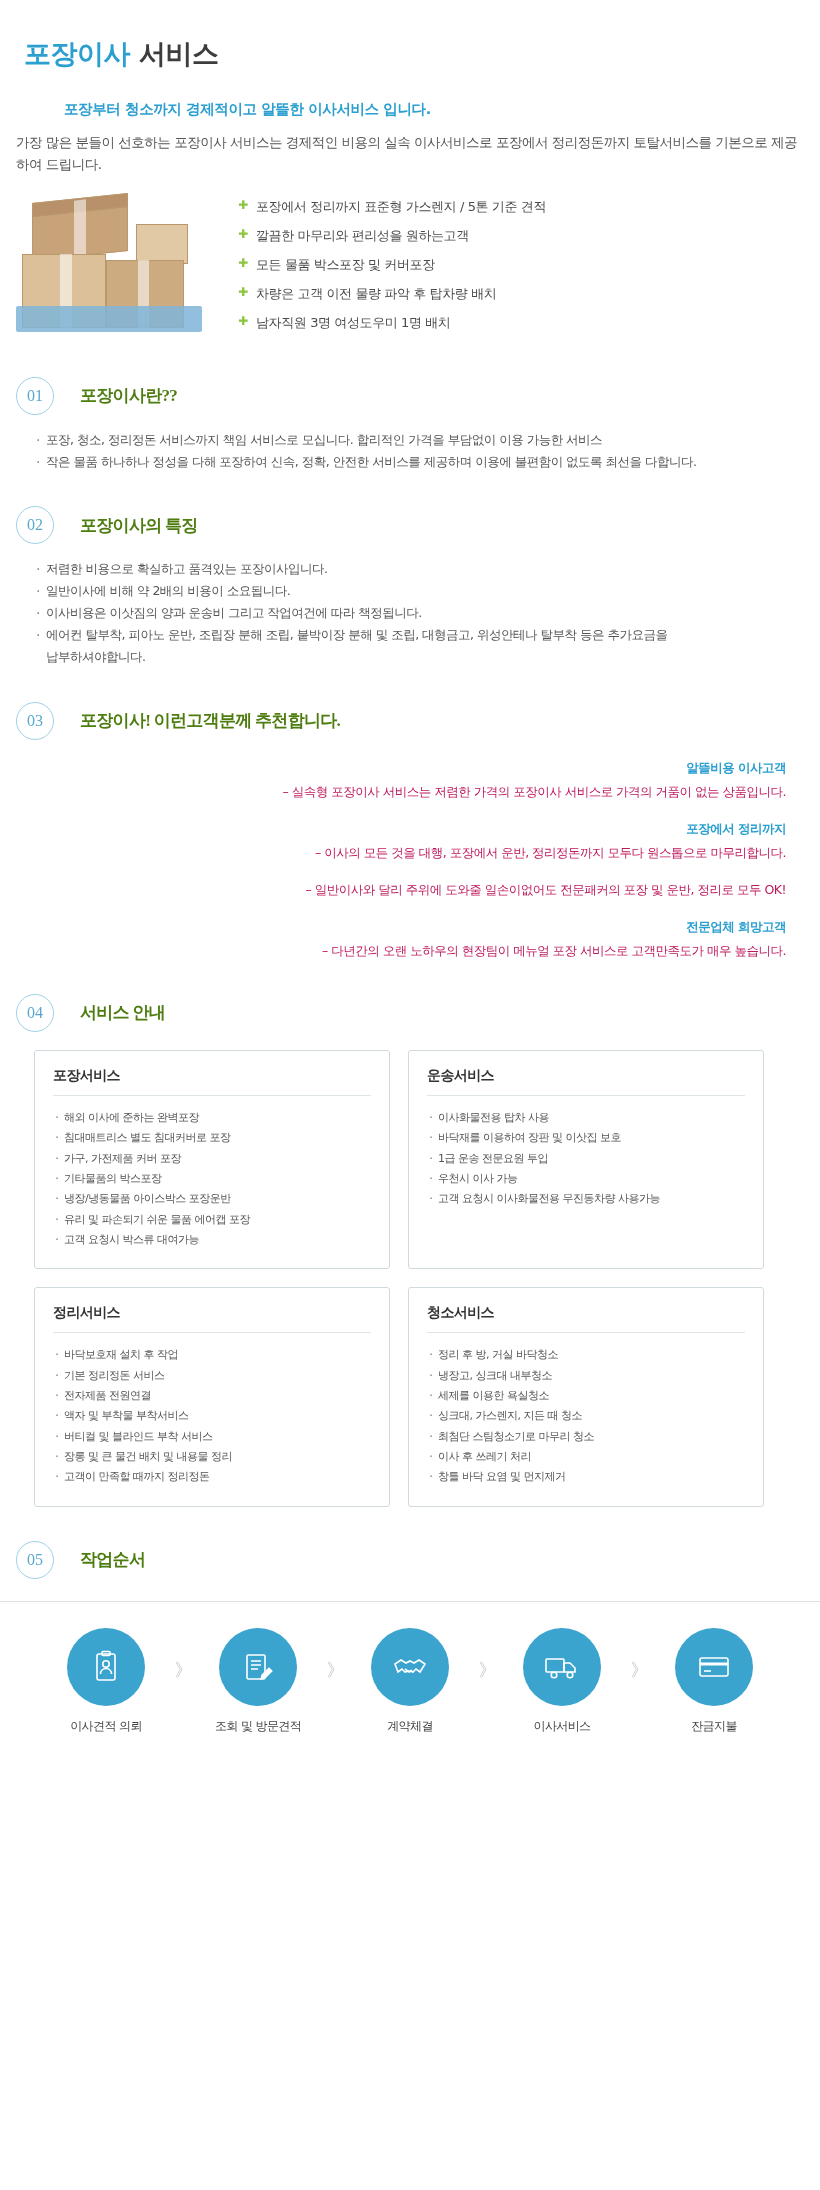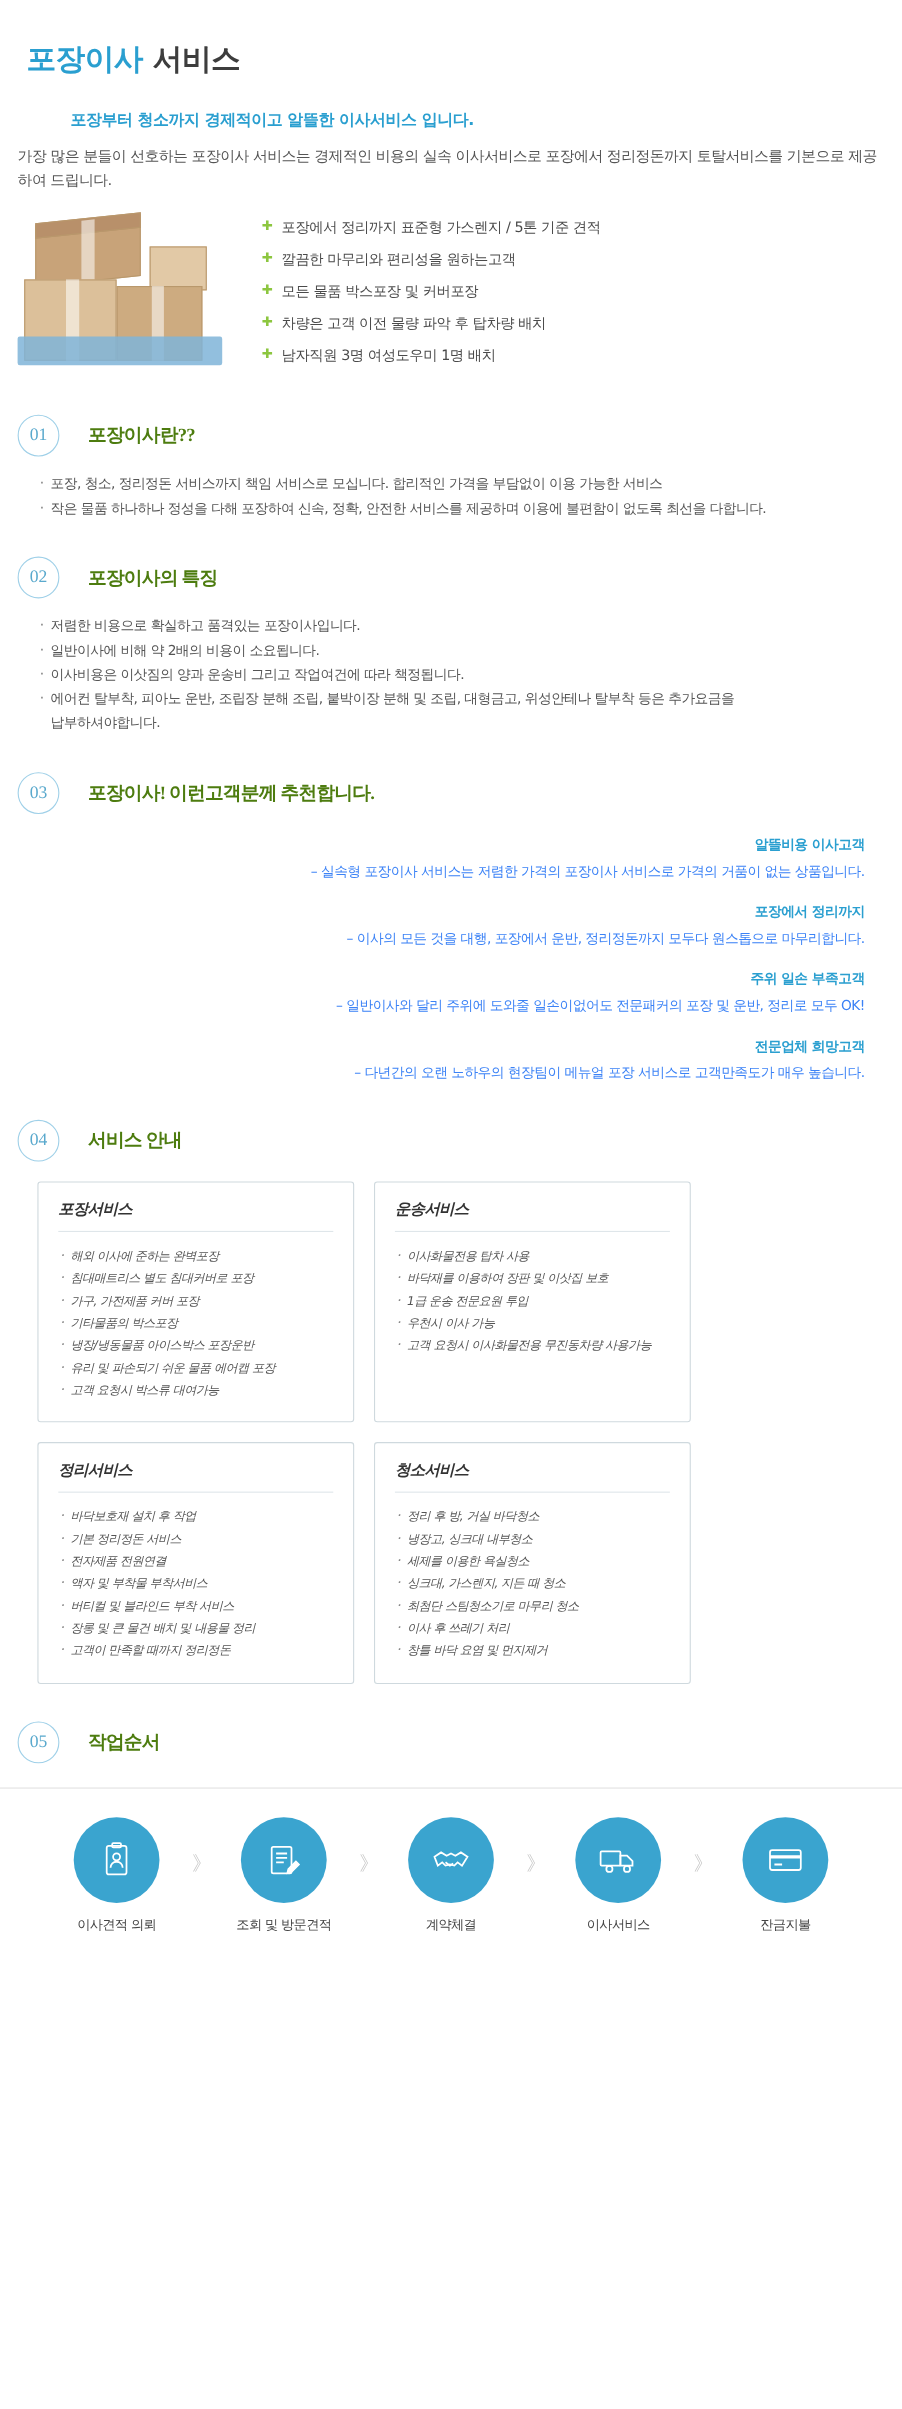--- a/index.html
+++ b/index.html
@@ -155,39 +155,38 @@
   
   .grp { padding: 0 34px; margin-top: 20px; text-align: right; }
   .grp-title {
     font-size: 12.5px;
     font-weight: bold;
     color: #2a9fd0;
     letter-spacing: -0.5px;
   }
   .grp-desc {
     font-size: 12.5px;
-    color: #3b82f6;
+    color: #be185d;
     letter-spacing: -0.5px;
     margin-top: 7px;
   }
 
   
   .cards {
     display: flex;
     flex-wrap: wrap;
     gap: 18px;
     padding: 18px 34px 0 34px;
   }
   .card {
-    width: 288px;
+    width: 356px;
     border: 1px solid #cfd9de;
     border-radius: 3px;
     padding: 16px 18px 18px 18px;
     background: #fff;
-    font-style: italic;
   }
   .card-title {
     font-size: 14px;
     font-weight: bold;
     color: #333;
     letter-spacing: -0.6px;
     padding-bottom: 10px;
     border-bottom: 1px solid #dfe6ea;
     margin-bottom: 12px;
   }
@@ -304,21 +303,20 @@
   </div>
   <div class="grp">
     <div class="grp-title">알뜰비용 이사고객</div>
     <div class="grp-desc">– 실속형 포장이사 서비스는 저렴한 가격의 포장이사 서비스로 가격의 거품이 없는 상품입니다.</div>
   </div>
   <div class="grp">
     <div class="grp-title">포장에서 정리까지</div>
     <div class="grp-desc">– 이사의 모든 것을 대행, 포장에서 운반, 정리정돈까지 모두다 원스톱으로 마무리합니다.</div>
   </div>
   <div class="grp">
-    <div class="grp-title">주위 일손 부족고객</div>
     <div class="grp-desc">– 일반이사와 달리 주위에 도와줄 일손이없어도 전문패커의 포장 및 운반, 정리로 모두 OK!</div>
   </div>
   <div class="grp">
     <div class="grp-title">전문업체 희망고객</div>
     <div class="grp-desc">– 다년간의 오랜 노하우의 현장팀이 메뉴얼 포장 서비스로 고객만족도가 매우 높습니다.</div>
   </div>
 
   <div class="sec-head">
     <div class="num-circle">04</div>
     <div class="sec-title">서비스 안내</div>

